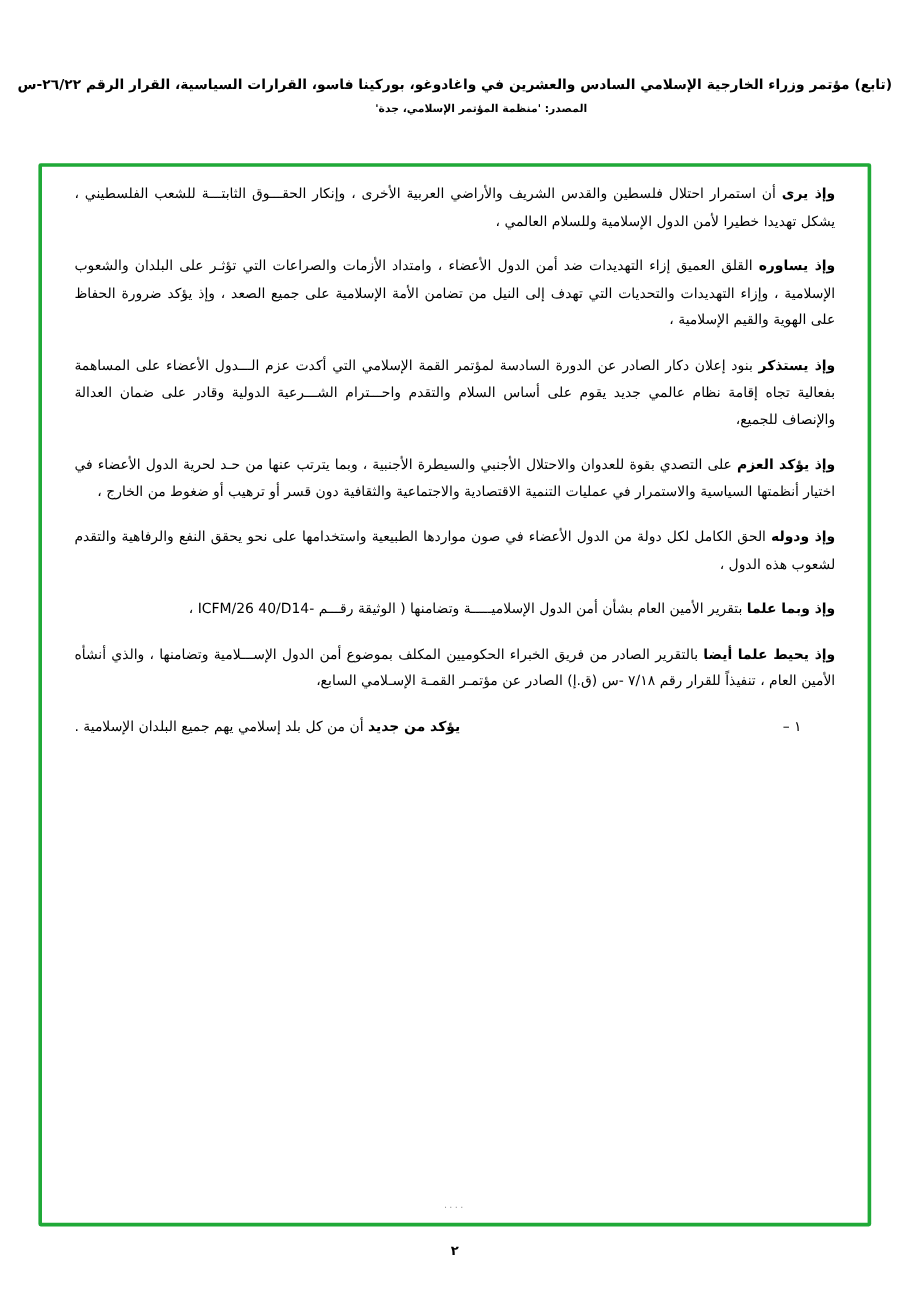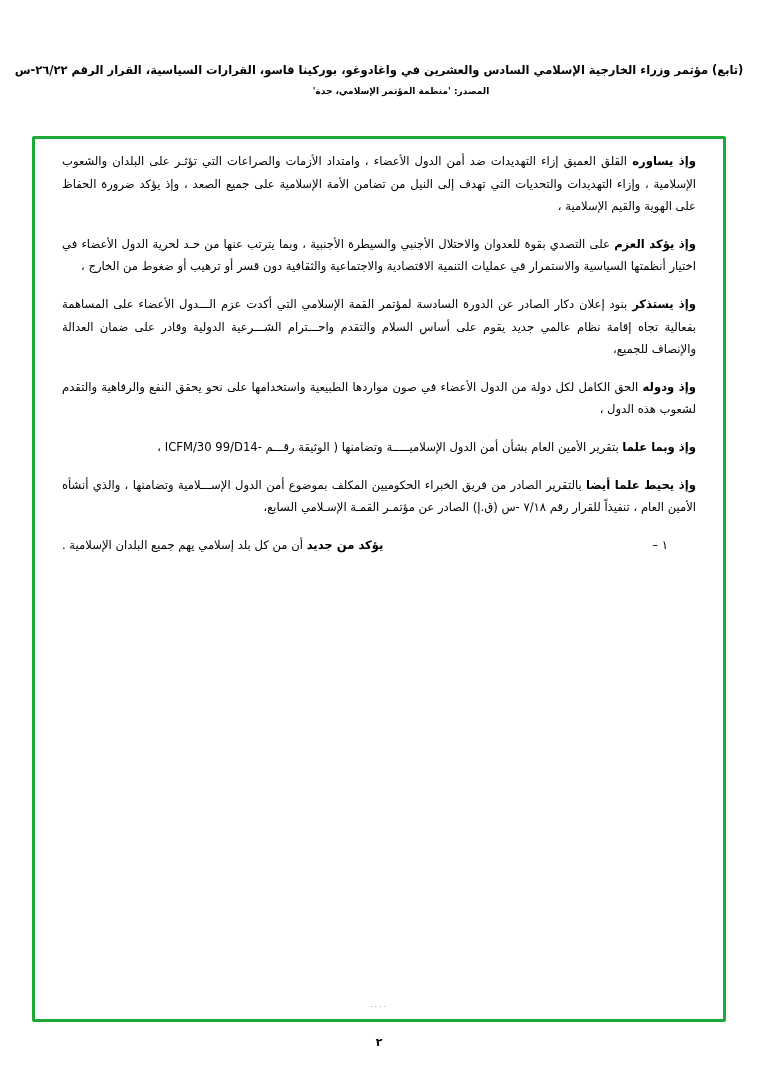--- a/index.html
+++ b/index.html
@@ -118,39 +118,42 @@
   <div class="header-block">
     <div class="header-line">(تابع) مؤتمر وزراء الخارجية الإسلامي السادس والعشرين في واغادوغو، بوركينا فاسو، القرارات السياسية، القرار الرقم ٢٦/٢٢-س</div>
     <div class="source-line">المصدر:  'منظمة المؤتمر الإسلامي، جدة'</div>
   </div>
 
   <div class="green-frame"></div>
 
   <div class="content">
 
 
+    <p class="para">
+      <span class="lead">وإذ يرى</span><span> أن استمرار احتلال فلسطين والقدس الشريف والأراضي العربية الأخرى ، وإنكار الحقـــوق الثابتـــة للشعب الفلسطيني ، يشكل تهديدا خطيرا لأمن الدول الإسلامية وللسلام العالمي ،</span>
+    </p>
 
     <p class="para">
       <span class="lead">وإذ يساوره</span><span> القلق العميق إزاء التهديدات ضد أمن الدول الأعضاء ، وامتداد الأزمات والصراعات التي تؤثـر على البلدان والشعوب الإسلامية ، وإزاء التهديدات والتحديات التي تهدف إلى النيل من تضامن الأمة الإسلامية على جميع الصعد ، وإذ يؤكد ضرورة الحفاظ على الهوية والقيم الإسلامية ،</span>
+    </p>
+
+    <p class="para">
+      <span class="lead">وإذ يستذكر</span><span> بنود إعلان دكار الصادر عن الدورة السادسة لمؤتمر القمة الإسلامي التي أكدت عزم الـــدول الأعضاء على المساهمة بفعالية تجاه إقامة نظام عالمي جديد يقوم على أساس السلام والتقدم واحـــترام الشـــرعية الدولية وقادر على ضمان العدالة والإنصاف للجميع،</span>
     </p>
 
     <p class="para">
       <span class="lead">وإذ يؤكد العزم</span><span> على التصدي بقوة للعدوان والاحتلال الأجنبي والسيطرة الأجنبية ، وبما يترتب عنها من حـد لحرية الدول الأعضاء في اختيار أنظمتها السياسية والاستمرار في عمليات التنمية الاقتصادية والاجتماعية والثقافية دون قسر أو ترهيب أو ضغوط من الخارج ،</span>
     </p>
 
     <p class="para">
-      <span class="lead">وإذ يستذكر</span><span> بنود إعلان دكار الصادر عن الدورة السادسة لمؤتمر القمة الإسلامي التي أكدت عزم الـــدول الأعضاء على المساهمة بفعالية تجاه إقامة نظام عالمي جديد يقوم على أساس السلام والتقدم واحـــترام الشـــرعية الدولية وقادر على ضمان العدالة والإنصاف للجميع،</span>
-    </p>
-
-    <p class="para">
       <span class="lead">وإذ ودوله</span><span> الحق الكامل لكل دولة من الدول الأعضاء في صون مواردها الطبيعية واستخدامها على نحو يحقق النفع والرفاهية والتقدم لشعوب هذه الدول ،</span>
     </p>
 
     <p class="para">
-      <span class="lead">وإذ وبما علما</span><span> بتقرير الأمين العام بشأن أمن الدول الإسلاميـــــة وتضامنها ( الوثيقة رقـــم -ICFM/30 99/D14 ،</span>
+      <span class="lead">وإذ وبما علما</span><span> بتقرير الأمين العام بشأن أمن الدول الإسلاميـــــة وتضامنها ( الوثيقة رقـــم -ICFM/26 40/D14 ،</span>
     </p>
 
     <p class="para">
       <span class="lead">وإذ يحيط علما أيضا</span><span> بالتقرير الصادر من فريق الخبراء الحكوميين المكلف بموضوع أمن الدول الإســـلامية وتضامنها ، والذي أنشأه الأمين العام ، تنفيذاً للقرار رقم ٧/١٨ -س (ق.إ) الصادر عن مؤتمـر القمـة الإسـلامي السابع،</span>
     </p>
 
 
     <div class="numbered">
       <div class="num">١ –</div>
       <div class="txt">

